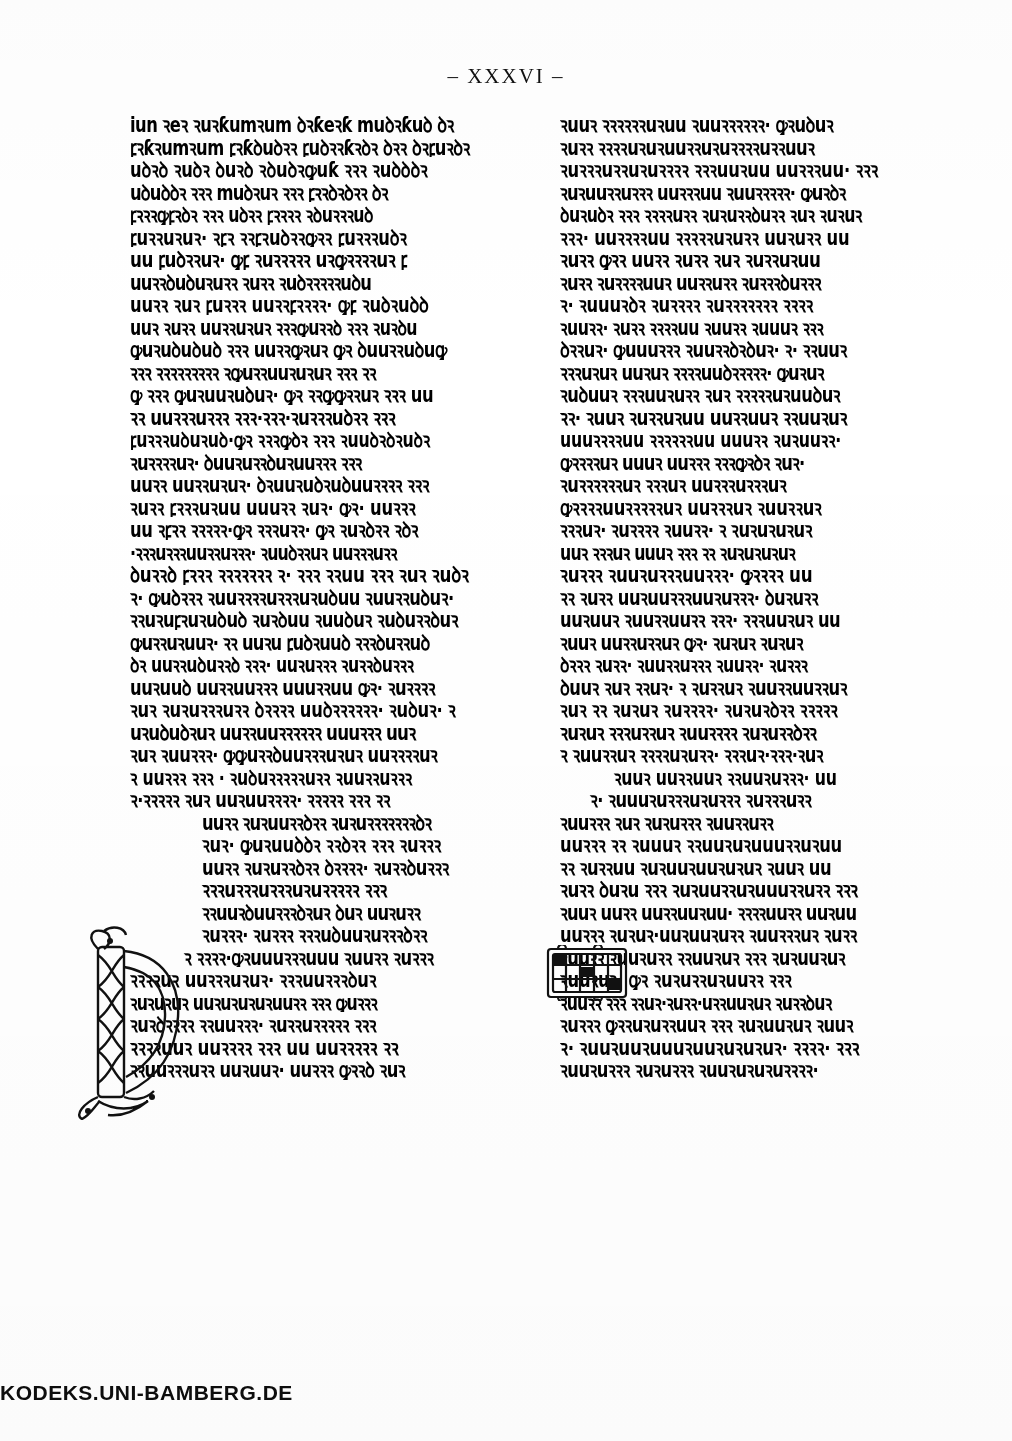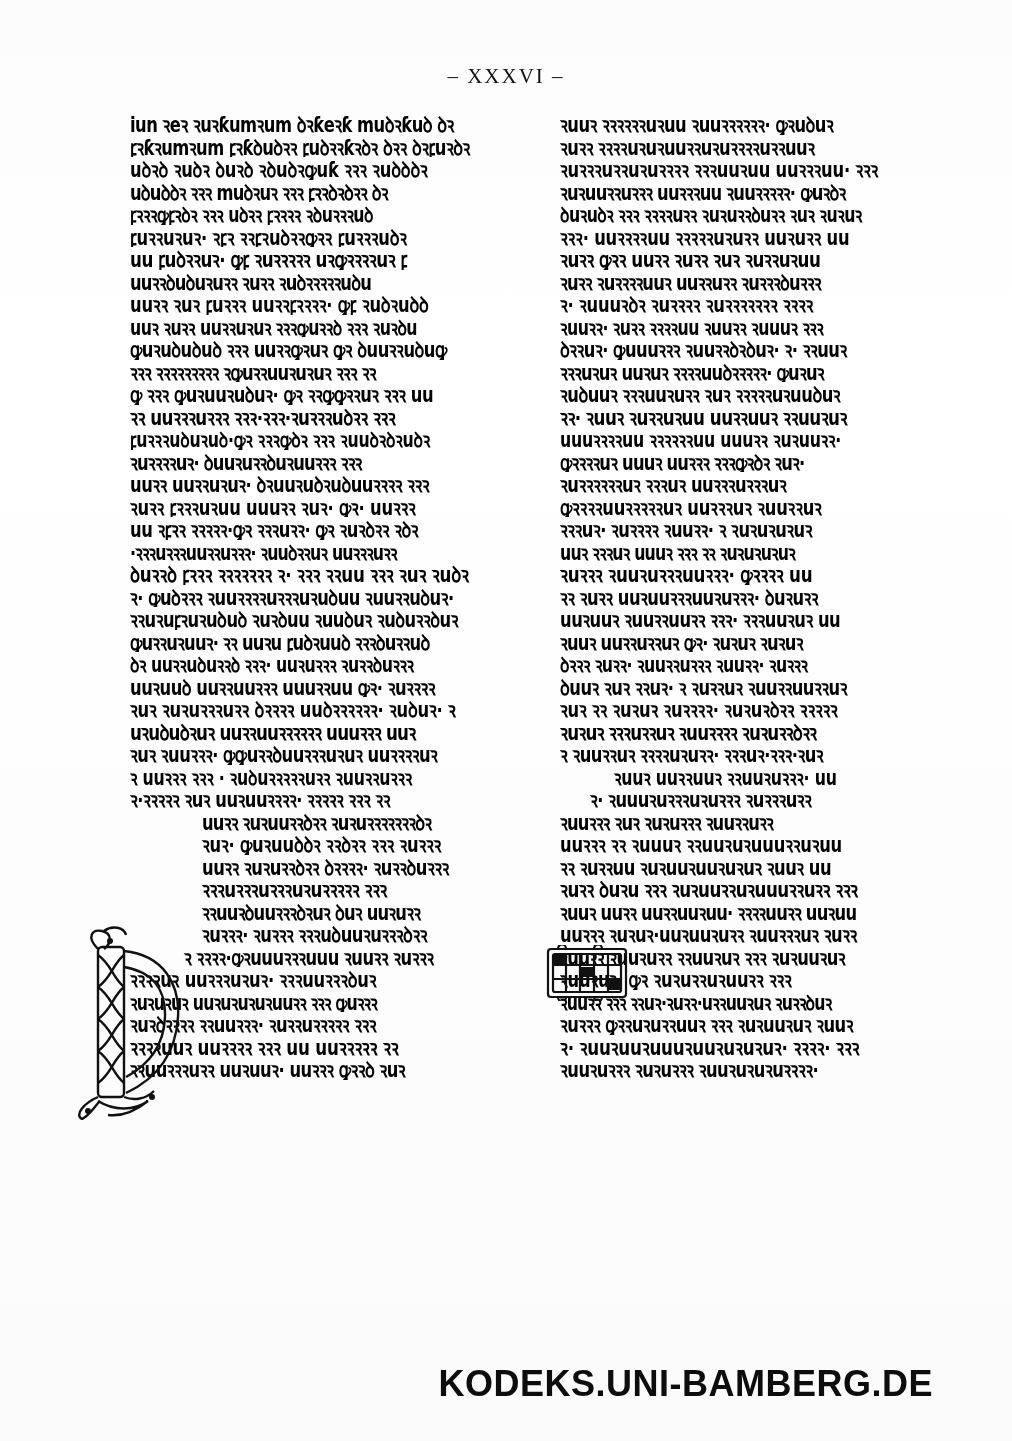--- a/index.html
+++ b/index.html
@@ -99,23 +99,23 @@
   .indent-lg .glyphs { left: 72px; }
   .indent-md .glyphs { left: 54px; }
   .indent-sm .glyphs { left: 30px; }
 
   
   .footer {
     position: absolute;
     left: 0;
     bottom: 36px;
     width: 933px;
-    text-align: right;
+    text-align: left;
     font-family: "Liberation Sans", sans-serif;
-    font-size: 36px;
+    font-size: 21px;
     font-weight: 700;
     letter-spacing: 0.5px;
     color: #0d0d0d;
   }
 
   
   .paper-tint {
     position: absolute;
     inset: 0;
     pointer-events: none;

